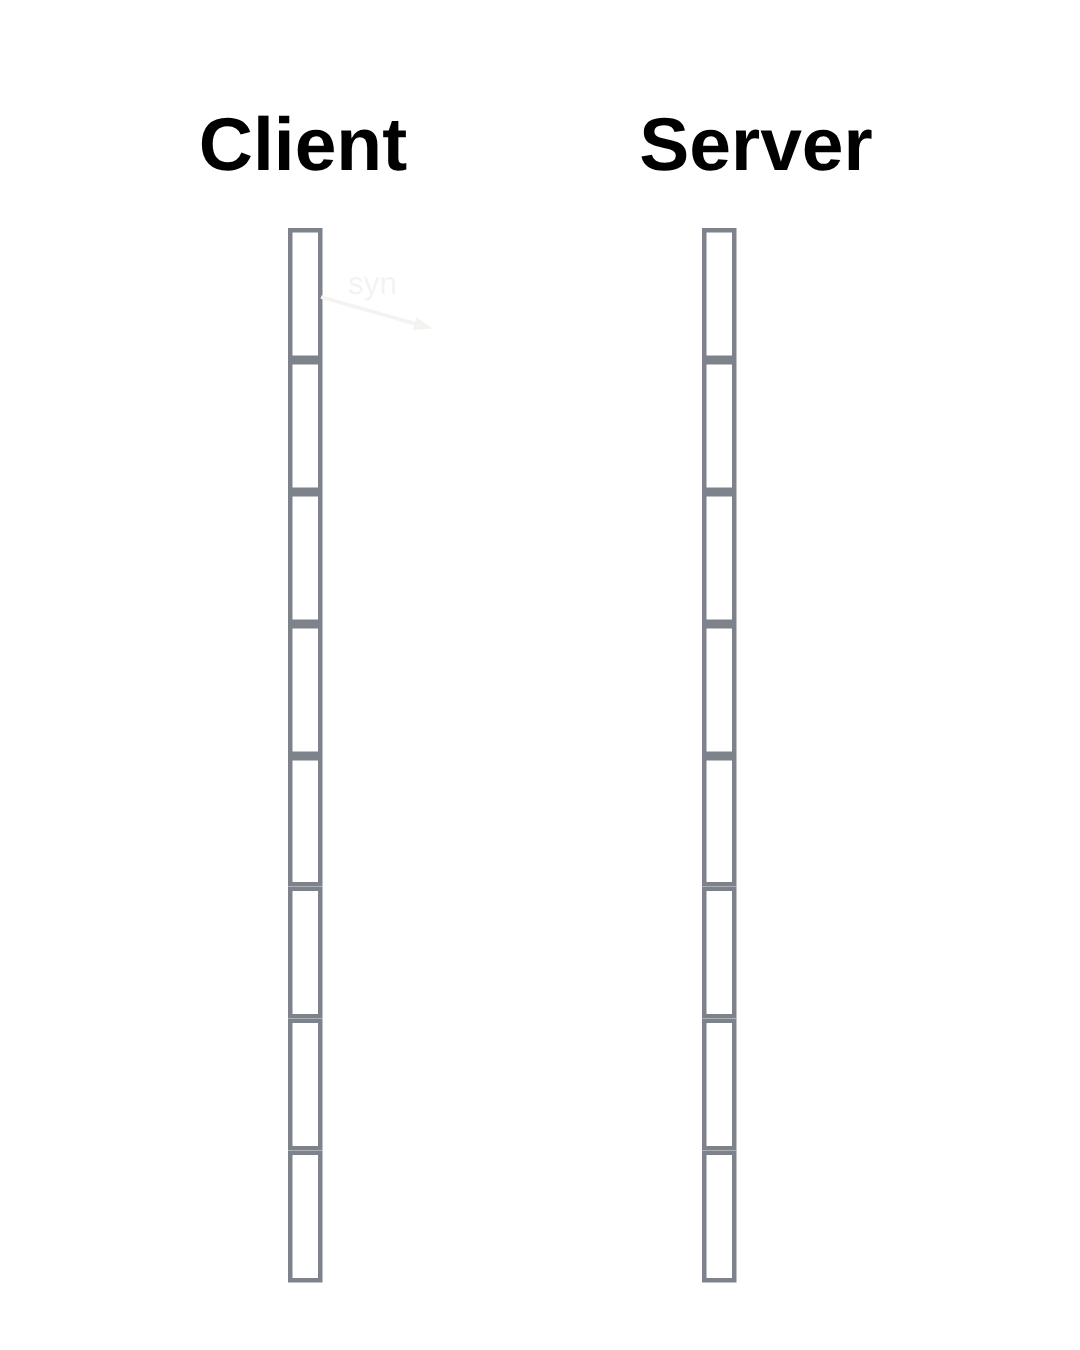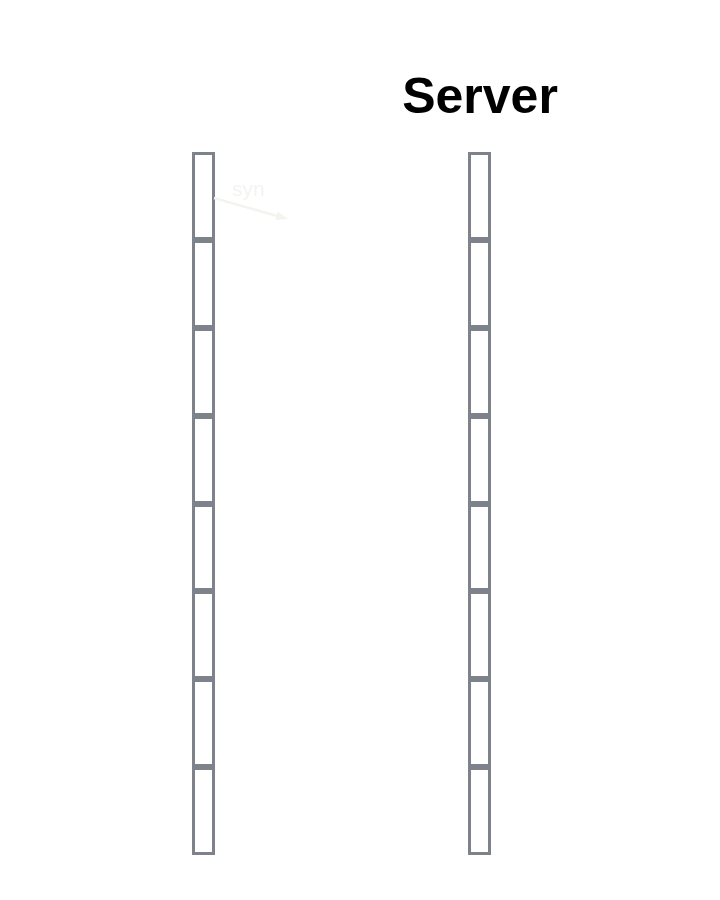--- a/index.html
+++ b/index.html
@@ -26,21 +26,21 @@
     position: absolute;
     top: 70px;
     transform: translateX(-50%);
     font-size: 50px;
     line-height: 52px;
     font-weight: 700;
     color: var(--title-color);
     white-space: nowrap;
   }
   .participant-title.client { left: 202px; }
-  .participant-title.server { left: 480px; }
+  .participant-title.server { left: 504px; }
   .lifeline {
     position: absolute;
     top: 152px;
     display: flex;
     flex-direction: column;
   }
   .lifeline.client { left: 192px; }
   .lifeline.server { left: 468px; }
   .segment {
     width: 23px;
@@ -66,20 +66,21 @@
     fill: var(--message-faint);
     font-family: "Liberation Sans", sans-serif;
     font-size: 21px;
   }
 </style>
 </head>
 <body>
 
 <div class="canvas">
 
+  <div class="participant-title client">Client</div>
 
   <div class="participant-title server">Server</div>
 
   <div class="lifeline client">
       <div class="segment"></div>
       <div class="segment"></div>
       <div class="segment"></div>
       <div class="segment"></div>
       <div class="segment"></div>
       <div class="segment"></div>

